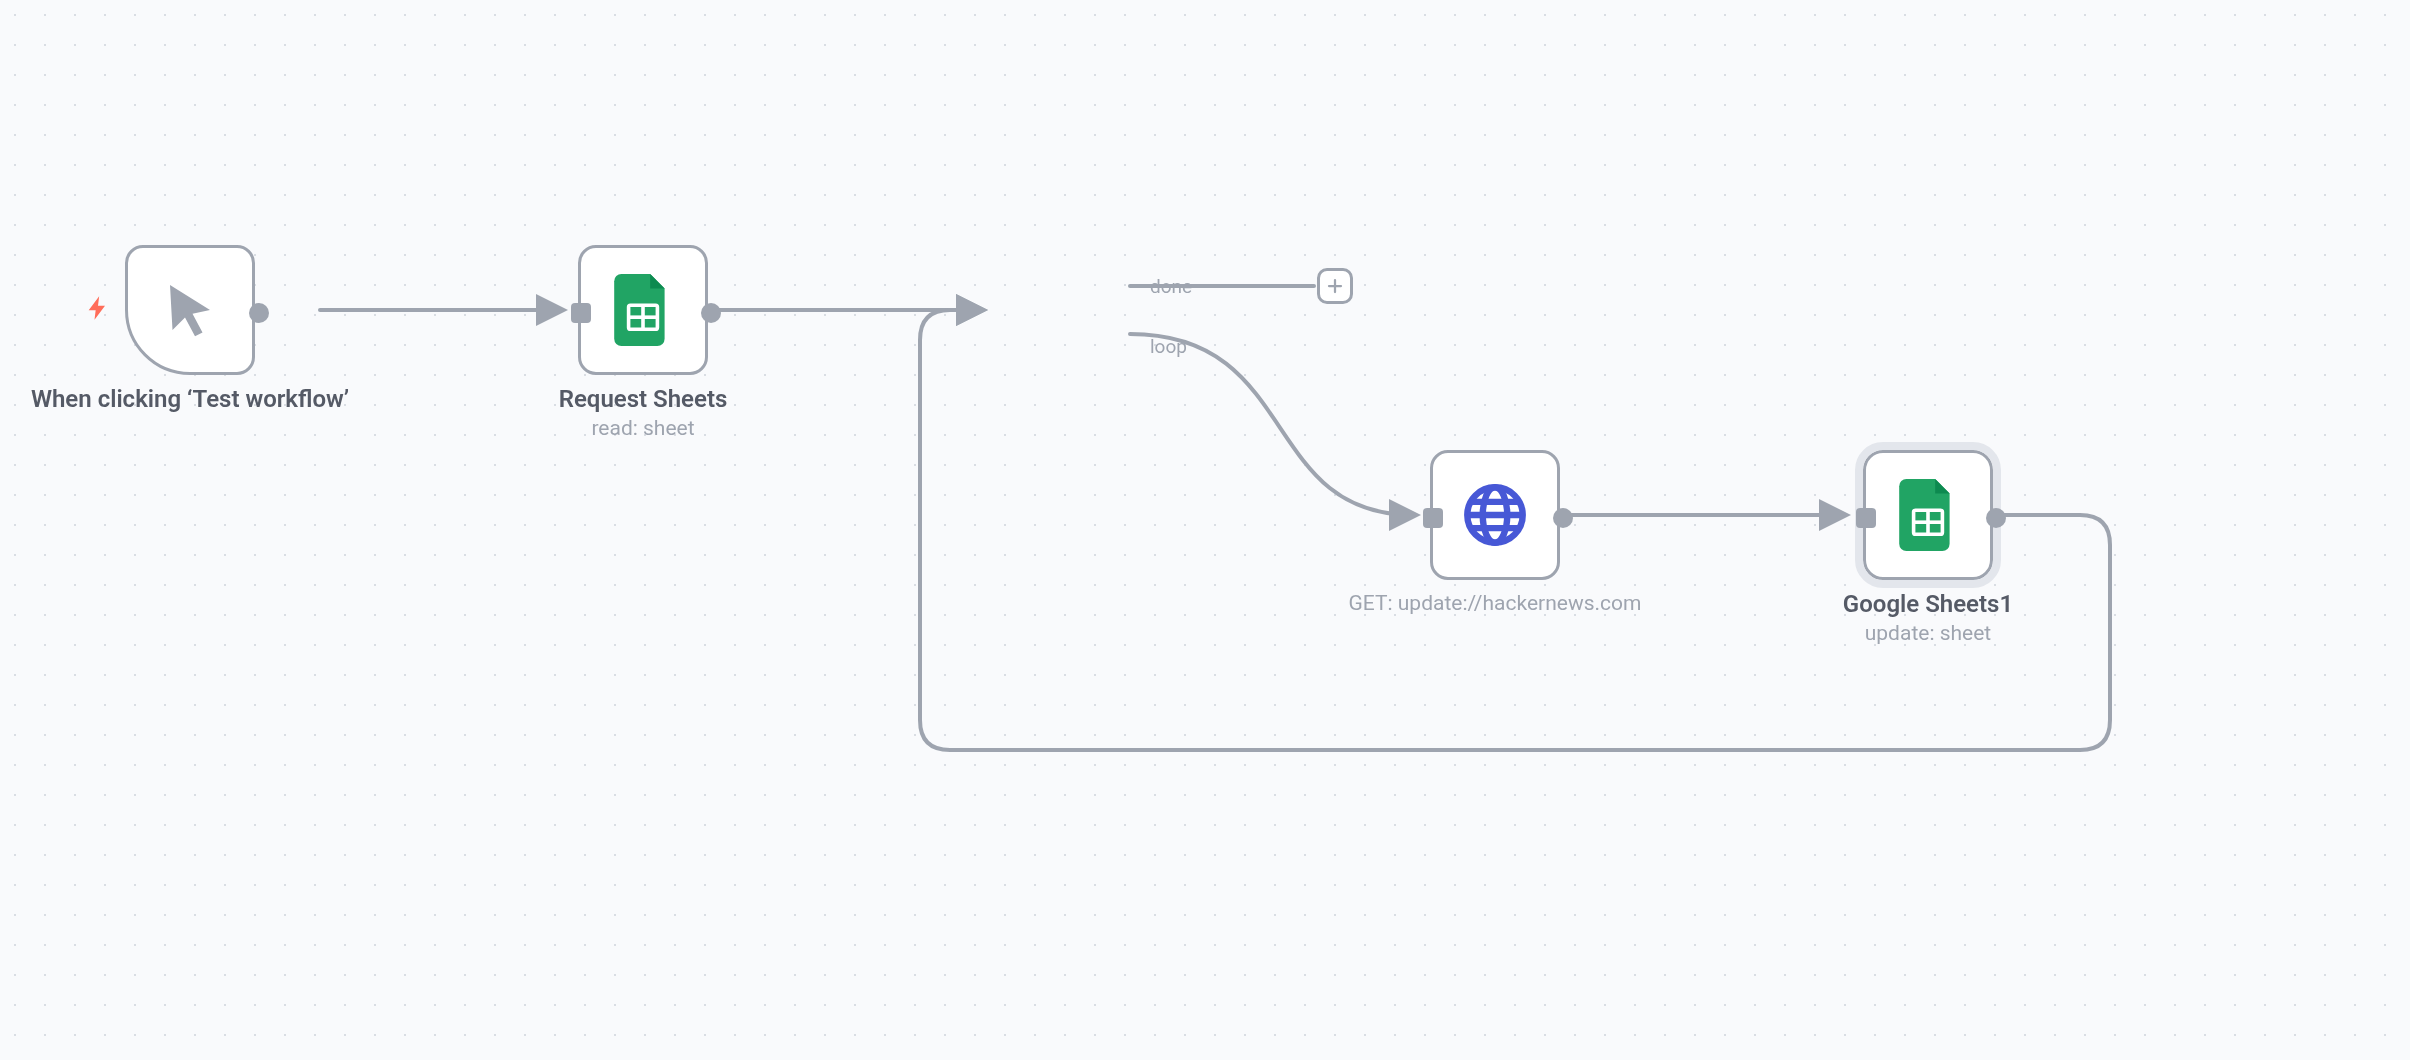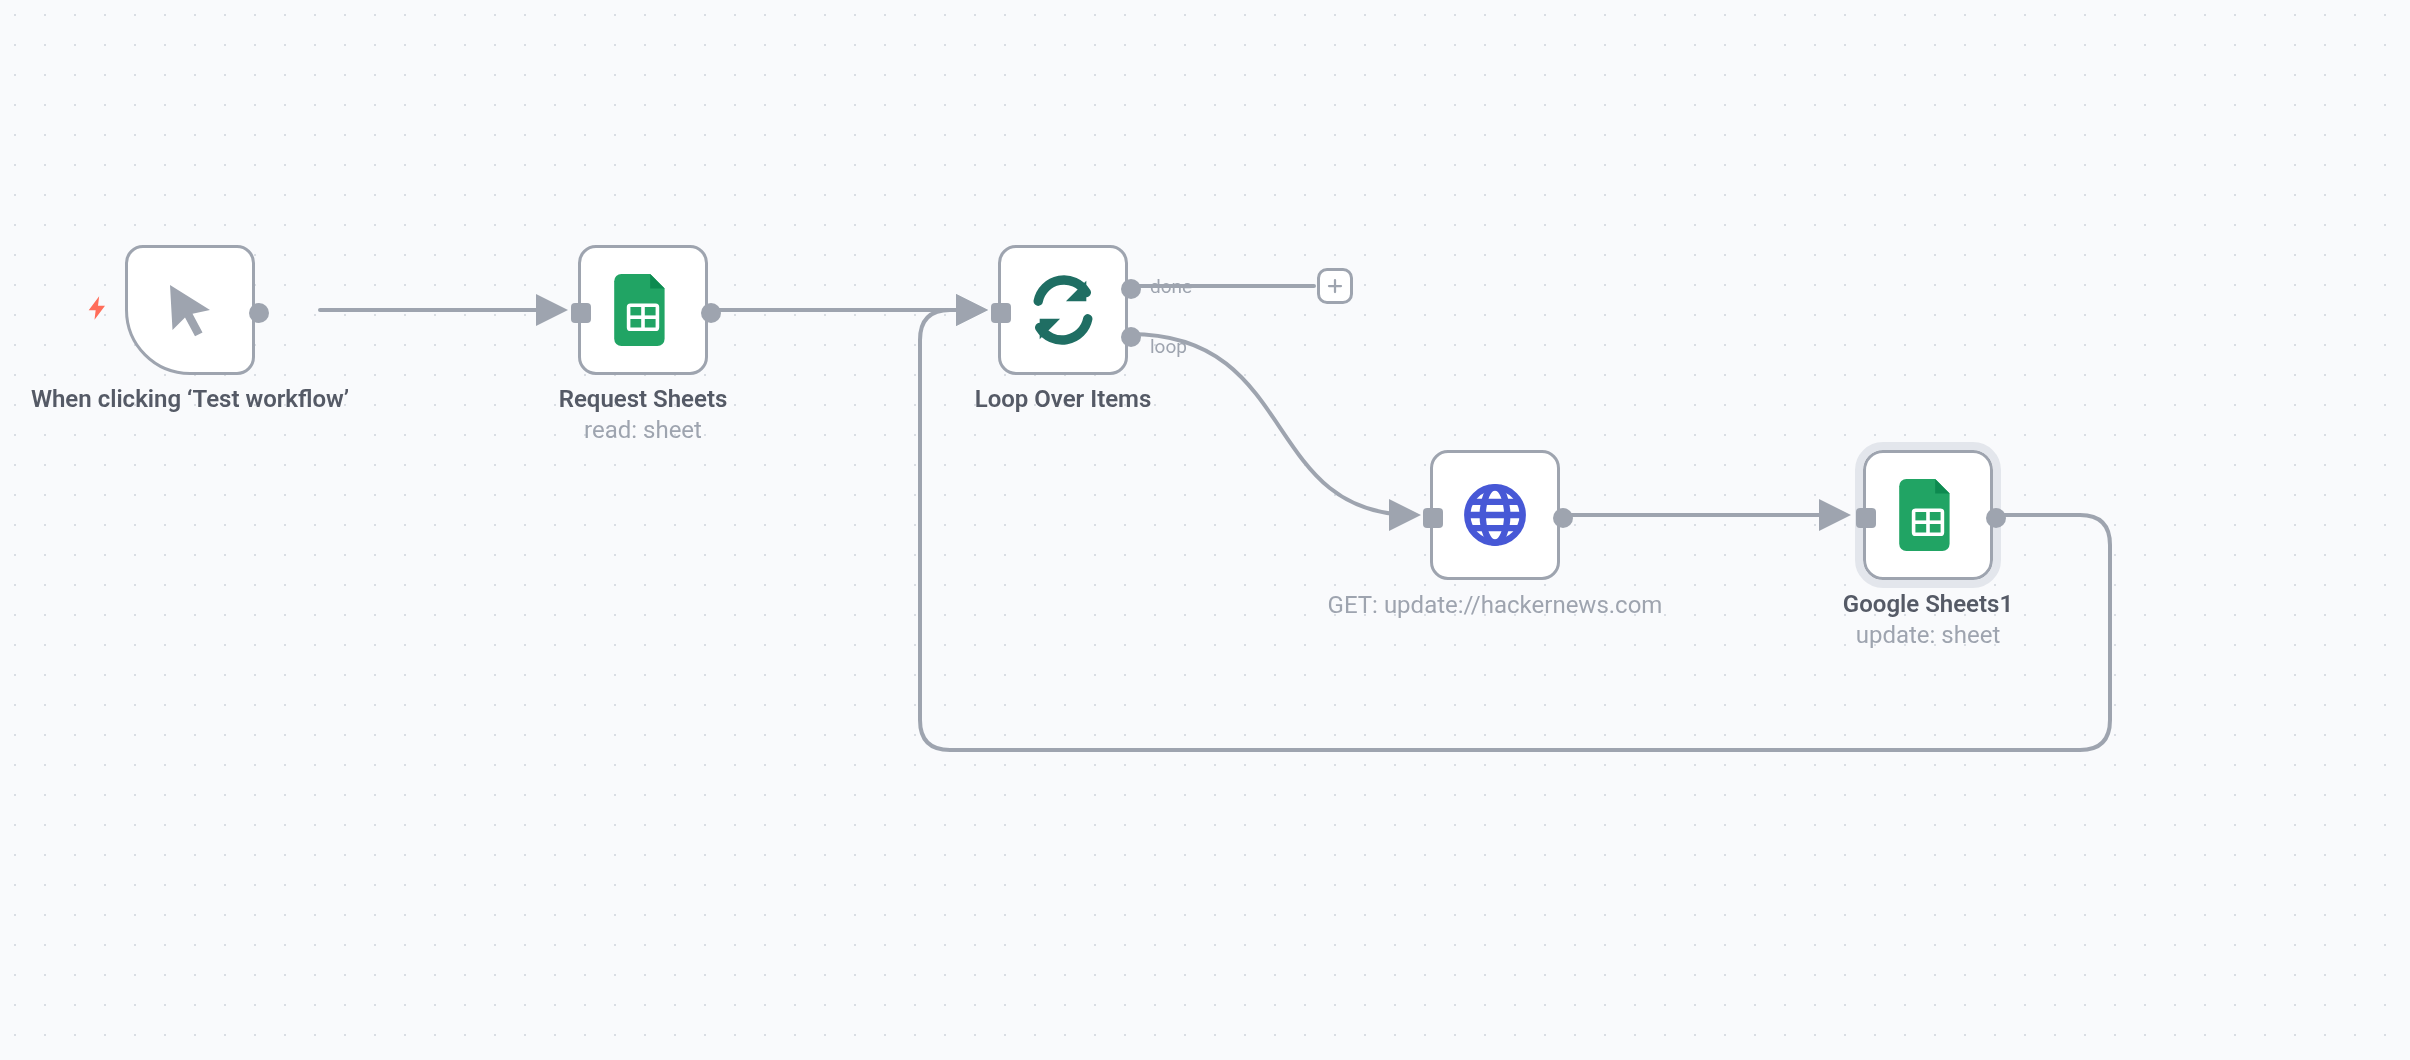--- a/index.html
+++ b/index.html
@@ -54,21 +54,21 @@
     text-align: center;
     pointer-events: none;
   }
   .node-title {
     font-size: 24px;
     font-weight: 600;
     color: #555a66;
     line-height: 1.25;
   }
   .node-sub {
-    font-size: 24px;
+    font-size: 21px;
     color: #9ea4af;
     margin-top: 2px;
   } 
 
   .port {
     position: absolute;
     width: 20px;
     height: 20px;
     background: #9ea4af;
     border-radius: 50%;
@@ -190,35 +190,20 @@
       <line x1="12" y1="36" x2="36" y2="36" stroke="#fff" stroke-width="3"></line>
     </svg>
     <div class="port square" style="left:0px; top:65px;"></div>
     <div class="port" style="left:130px; top:65px;"></div>
     <div class="labels">
       <div class="node-title">Request Sheets</div>
       <div class="node-sub">read: sheet</div>
     </div>
   </div>
 
-  <div class="node" style="left:998px; top:245px;">
-    <svg width="70" height="70" viewBox="0 0 24 24">
-      <path fill="none" stroke="#1f6e63" stroke-width="3.2" stroke-linecap="round" d="M20 6 A9 9 0 0 0 3.5 9"></path>
-      <path fill="#1f6e63" d="M20 2 v7 h-7 z"></path>
-      <path fill="none" stroke="#1f6e63" stroke-width="3.2" stroke-linecap="round" d="M4 18 A9 9 0 0 0 20.5 15"></path>
-      <path fill="#1f6e63" d="M4 22 v-7 h7 z"></path>
-    </svg>
-    <div class="port square" style="left:0px; top:65px;"></div>
-
-    <div class="port" style="left:130px; top:41px;"></div>
-    <div class="port" style="left:130px; top:89px;"></div>
-    <div class="labels">
-      <div class="node-title">Loop Over Items</div>
-    </div>
-  </div>
 
   <div class="port-label" style="left:1150px; top:286px;">done</div>
   <div class="port-label" style="left:1150px; top:346px;">loop</div>
 
   <div class="add-btn" style="left:1335px; top:286px;">
     <svg width="18" height="18" viewBox="0 0 24 24">
         <path stroke="#9ea4af" stroke-width="3" stroke-linecap="round" d="M12 4 v16 M4 12 h16"></path>
       </svg>
   </div>
 

